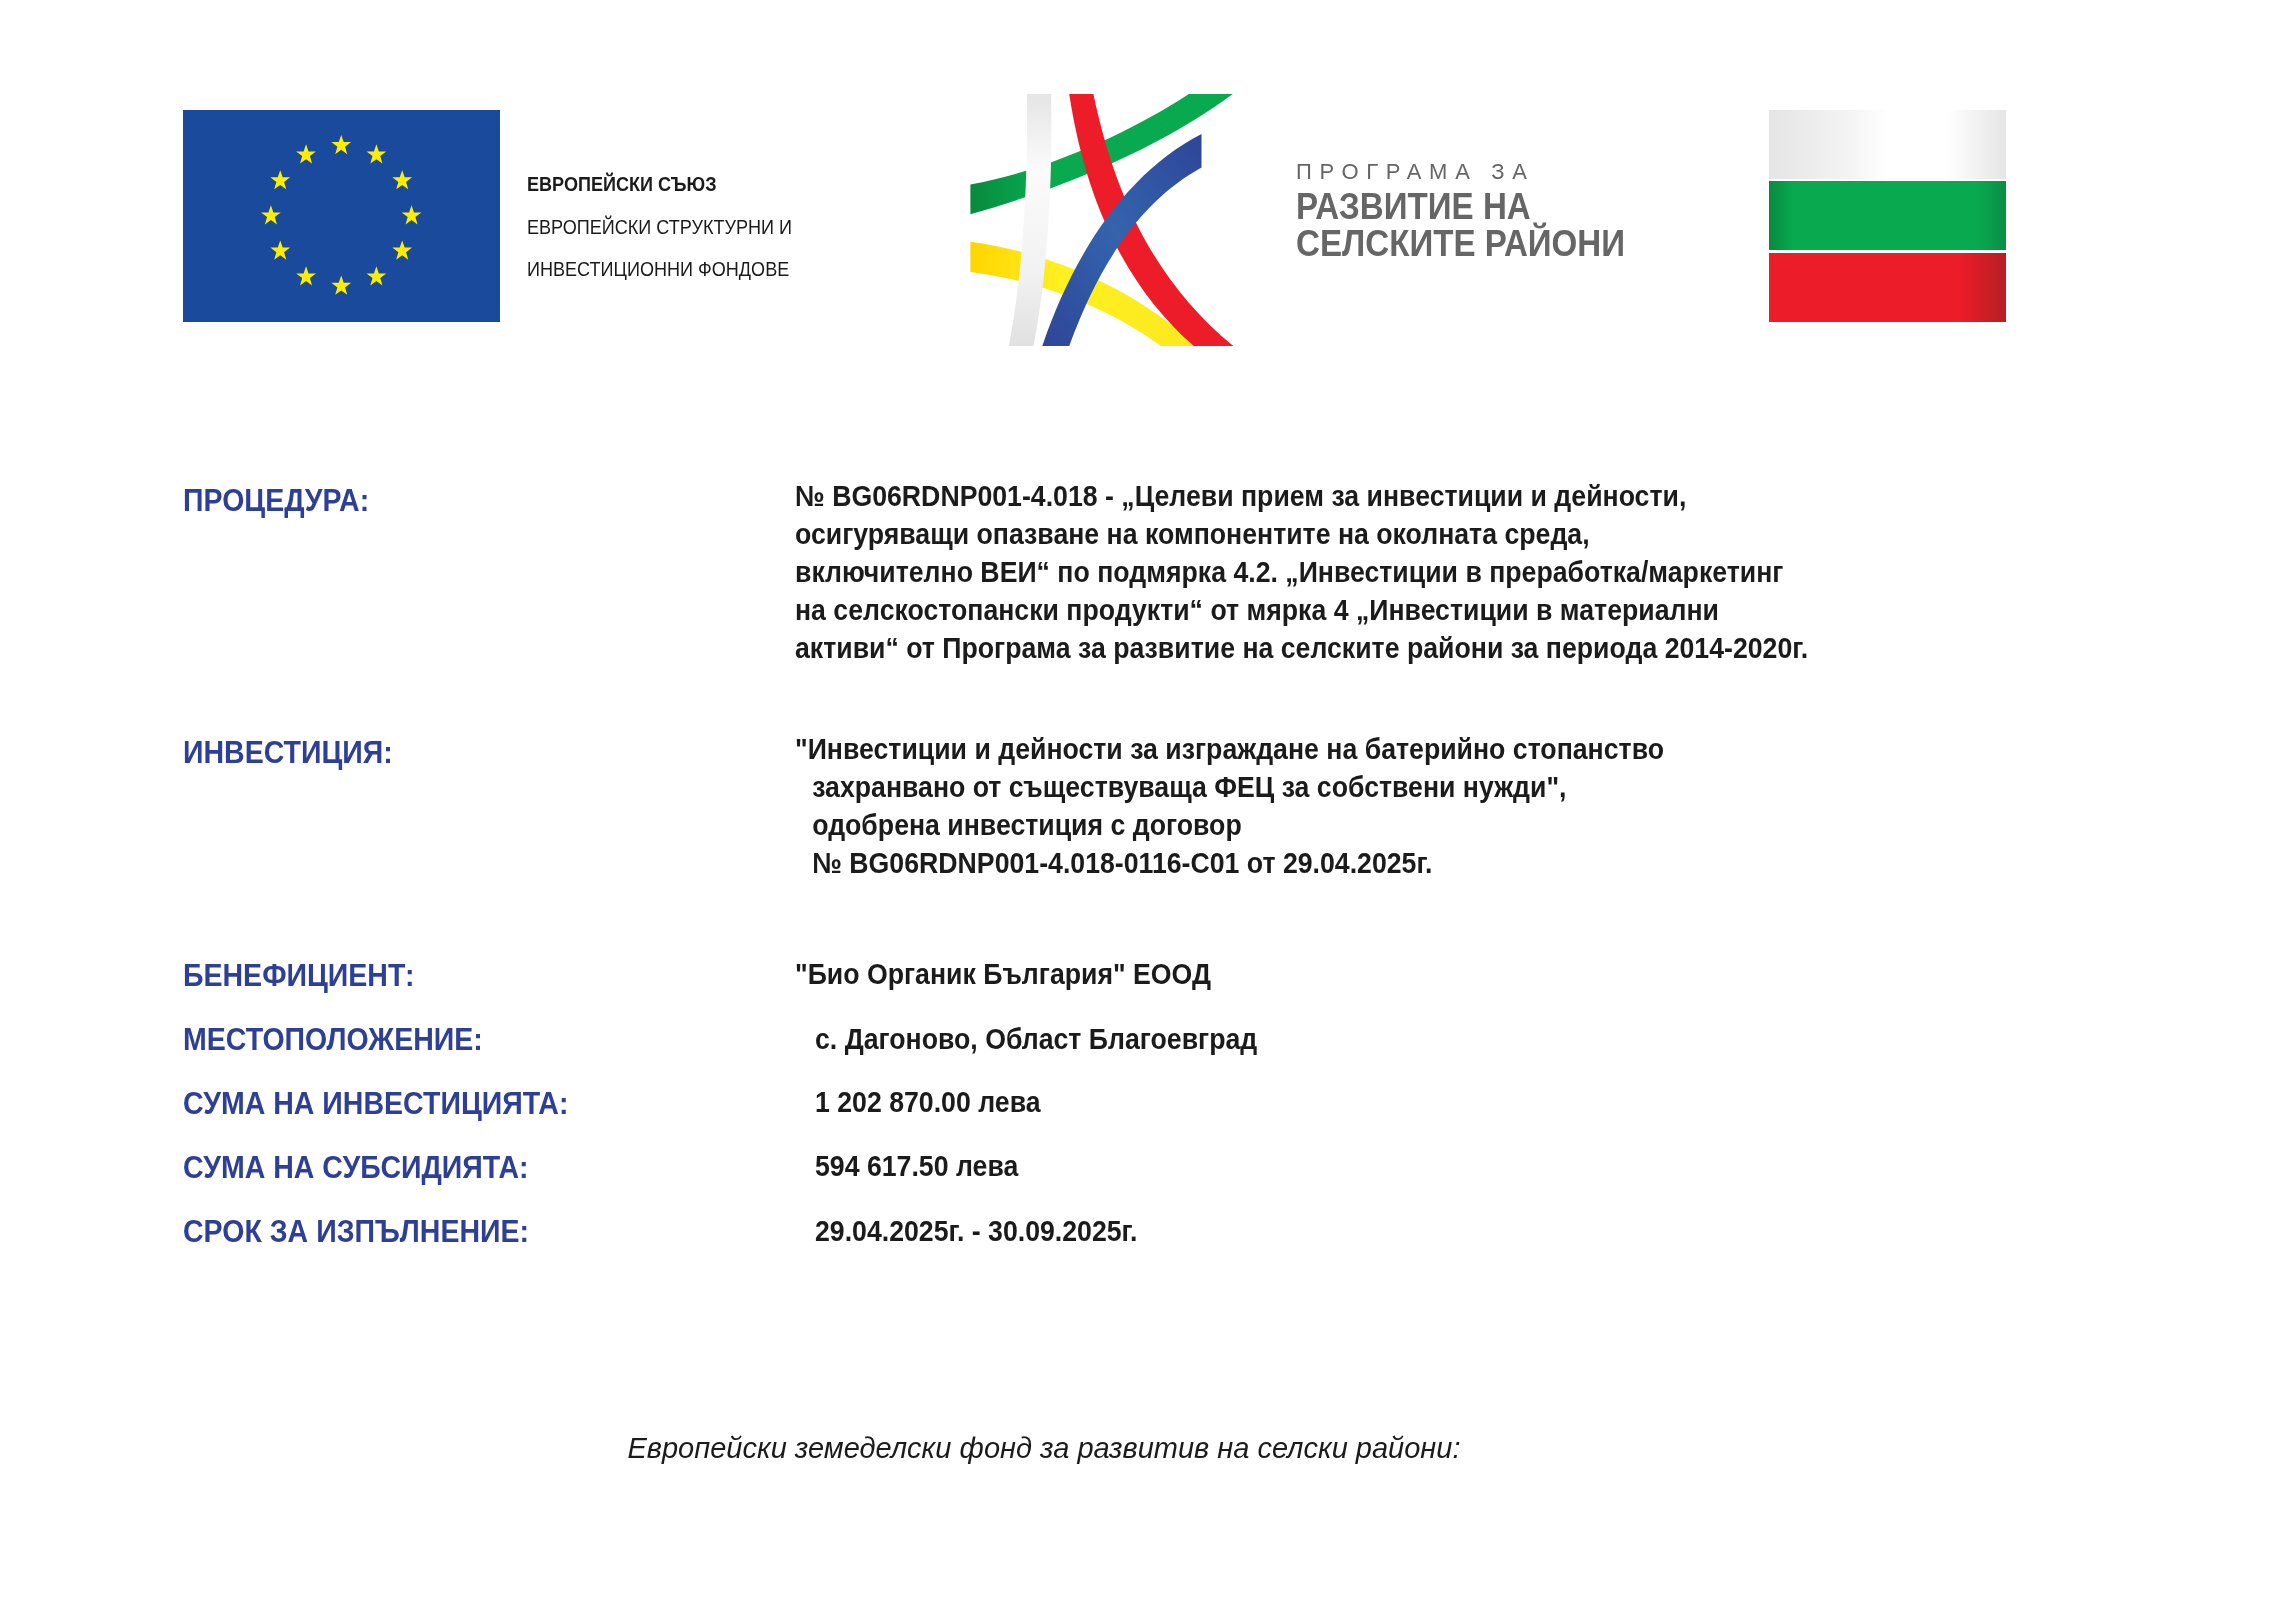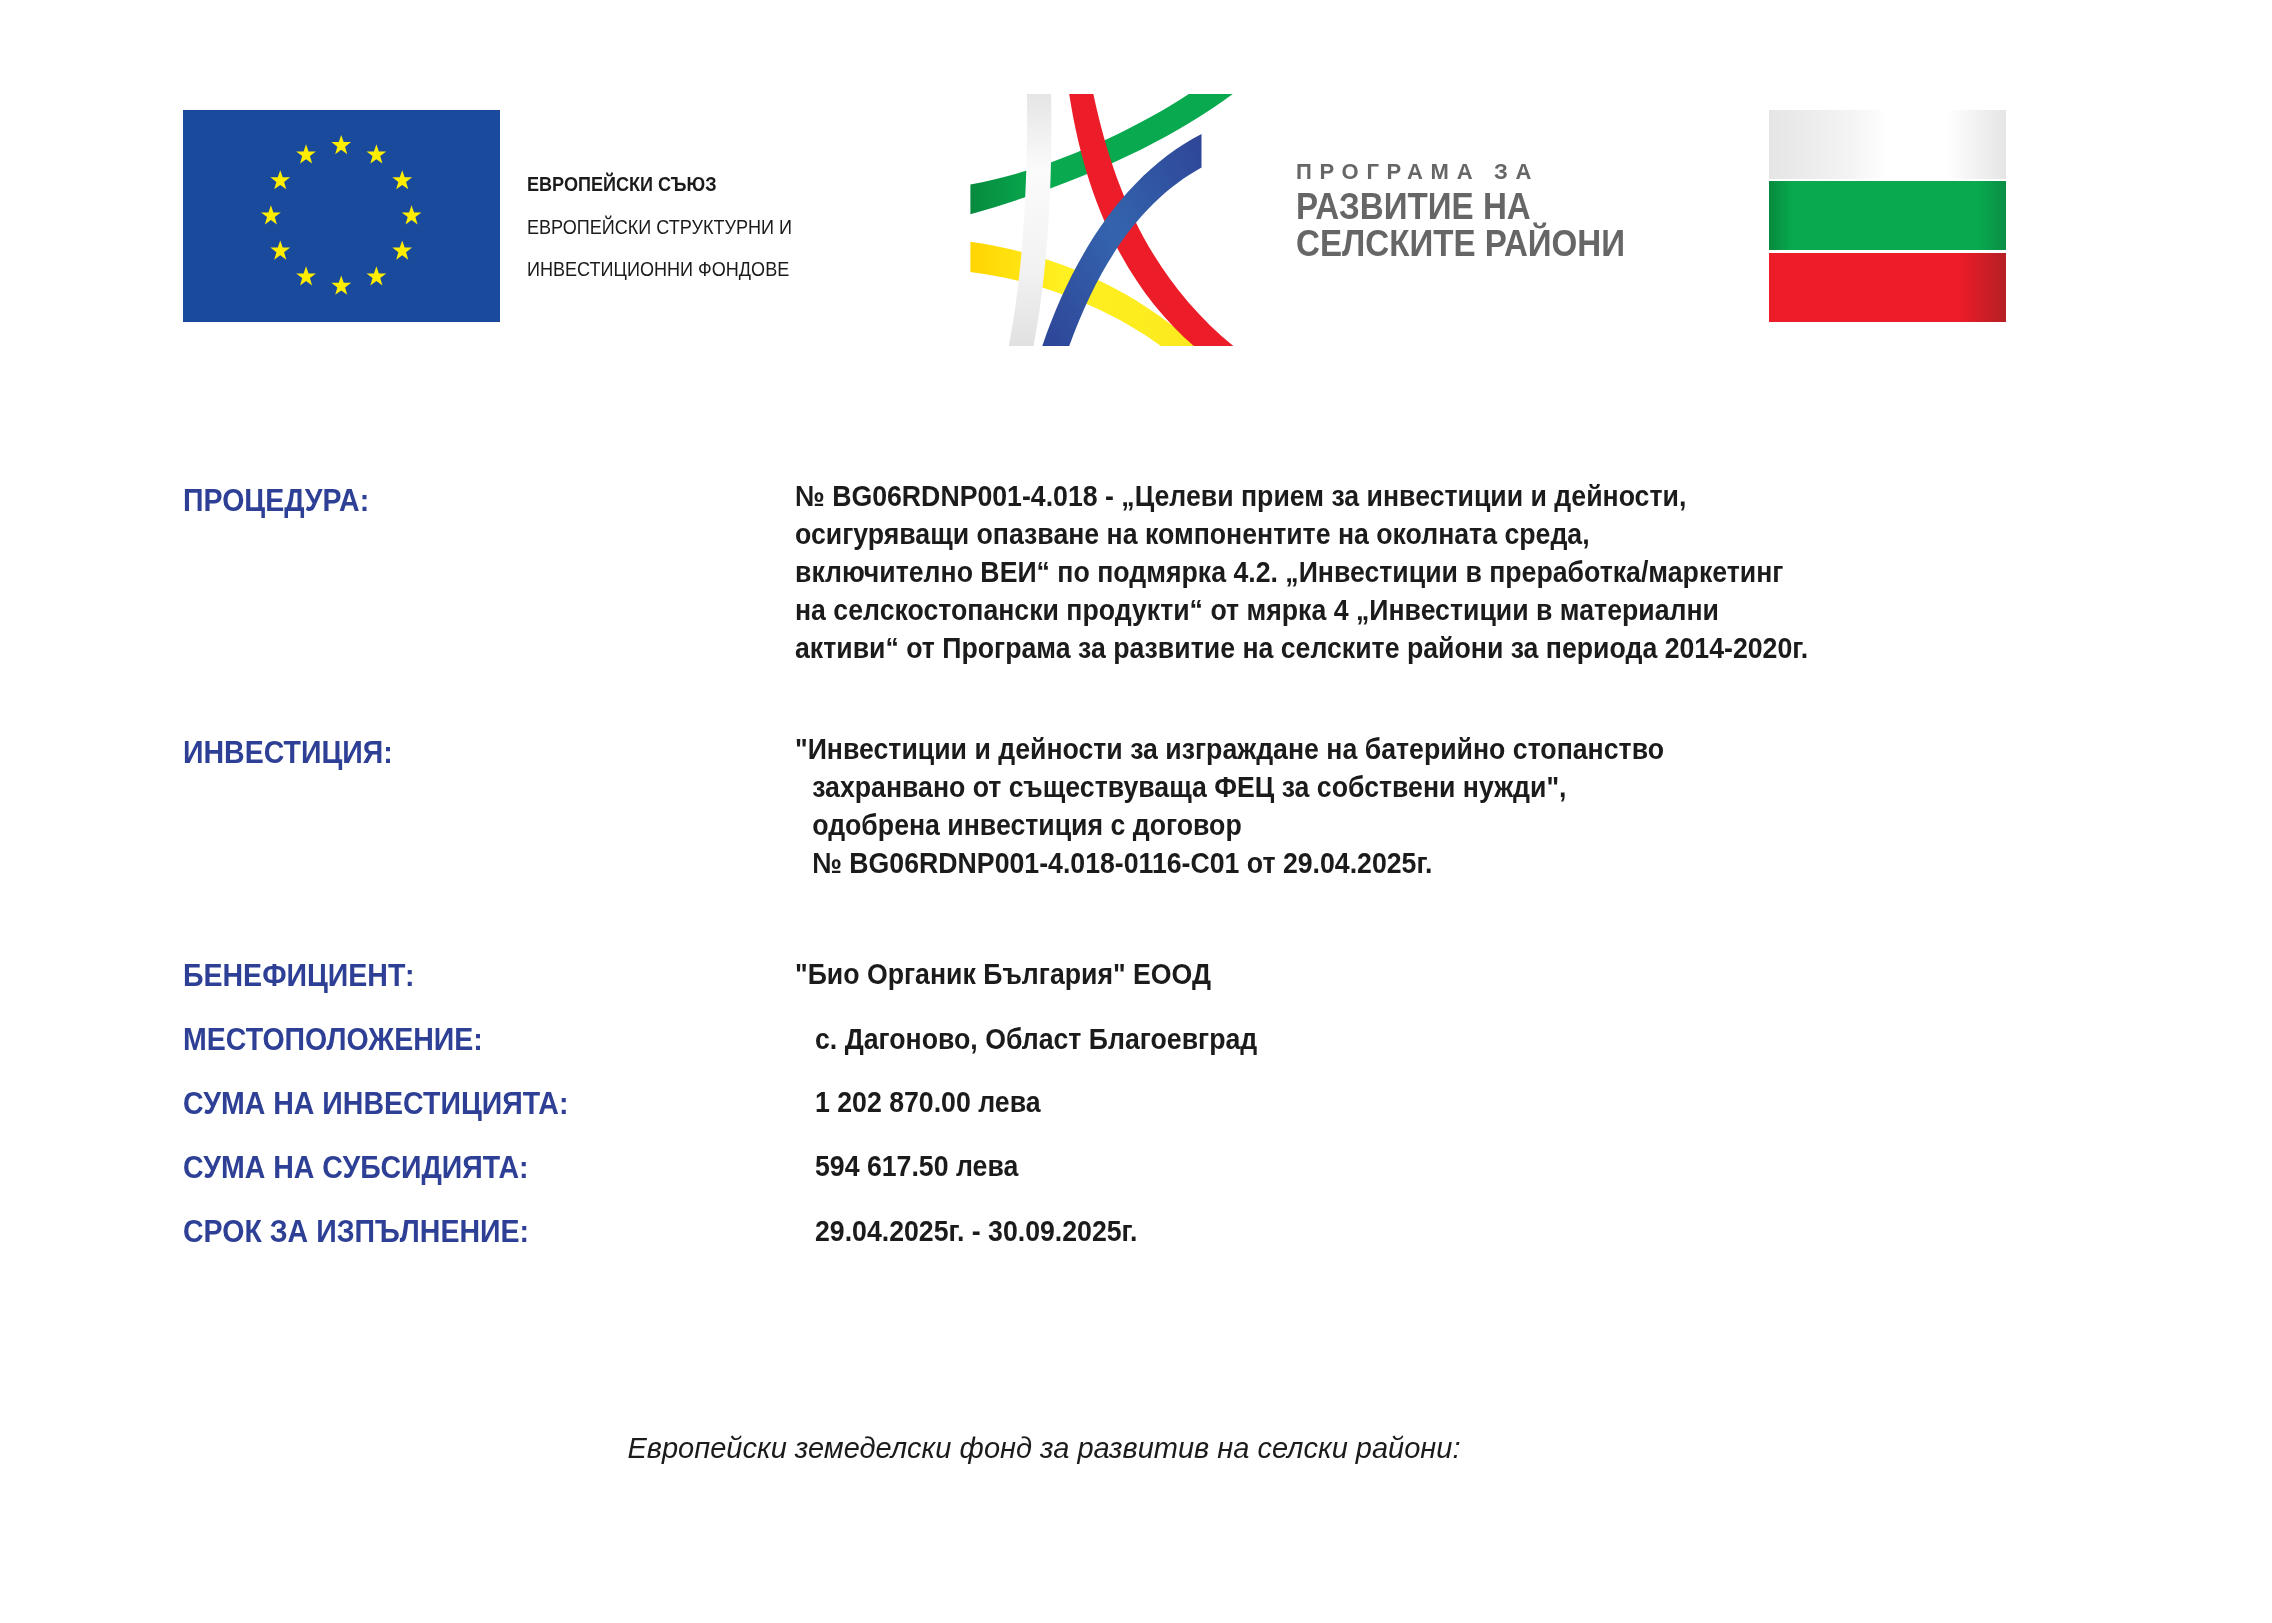--- a/index.html
+++ b/index.html
@@ -11,21 +11,21 @@
   #eu-flag svg { width:100%; height:100%; display:block; }
   .eu-text { left:527px; font-family:"Liberation Sans", sans-serif; font-size:21px; color:#1b1b1b; transform:scaleX(0.86); transform-origin:left center; white-space:nowrap; }
   #eu-line1 { top:172px; font-weight:bold; }
   #eu-line2 { top:215px; }
   #eu-line3 { top:257px; }
 
   
   #prdp-ribbons { left:966px; top:88px; width:269px; height:258px; }
   #prdp-ribbons svg { width:100%; height:100%; display:block; }
   .prdp-text { left:1296px; color:#666666; white-space:nowrap; font-family:"Liberation Sans", sans-serif; }
-  #prdp-line1 { top:159px; font-size:22px; letter-spacing:7.7px; font-weight:bold; }
+  #prdp-line1 { top:159px; font-size:22px; letter-spacing:7.7px; font-weight:normal; }
   #prdp-line2 { top:186px; font-size:36px; font-weight:bold; transform:scaleX(0.92); transform-origin:left center; }
   #prdp-line3 { top:223px; font-size:36px; font-weight:bold; transform:scaleX(0.92); transform-origin:left center; }
 
   
   #bg-flag { left:1769px; top:110px; width:237px; height:212px; }
   .stripe { position:absolute; left:0; width:100%; height:69px; }
   #bg-white { top:0; background:linear-gradient(90deg,#e6e5e6 0%,#f4f4f4 35%,#ffffff 50%,#ffffff 75%,#e6e5e6 100%); }
   #bg-green { top:71px; background:linear-gradient(90deg,#078a3d 0%,#08a94f 10%,#08a94f 88%,#0a8e44 100%); }
   #bg-red { top:143px; background:linear-gradient(90deg,#ed1c29 0%,#ed1c29 80%,#b41f24 100%); }
 

